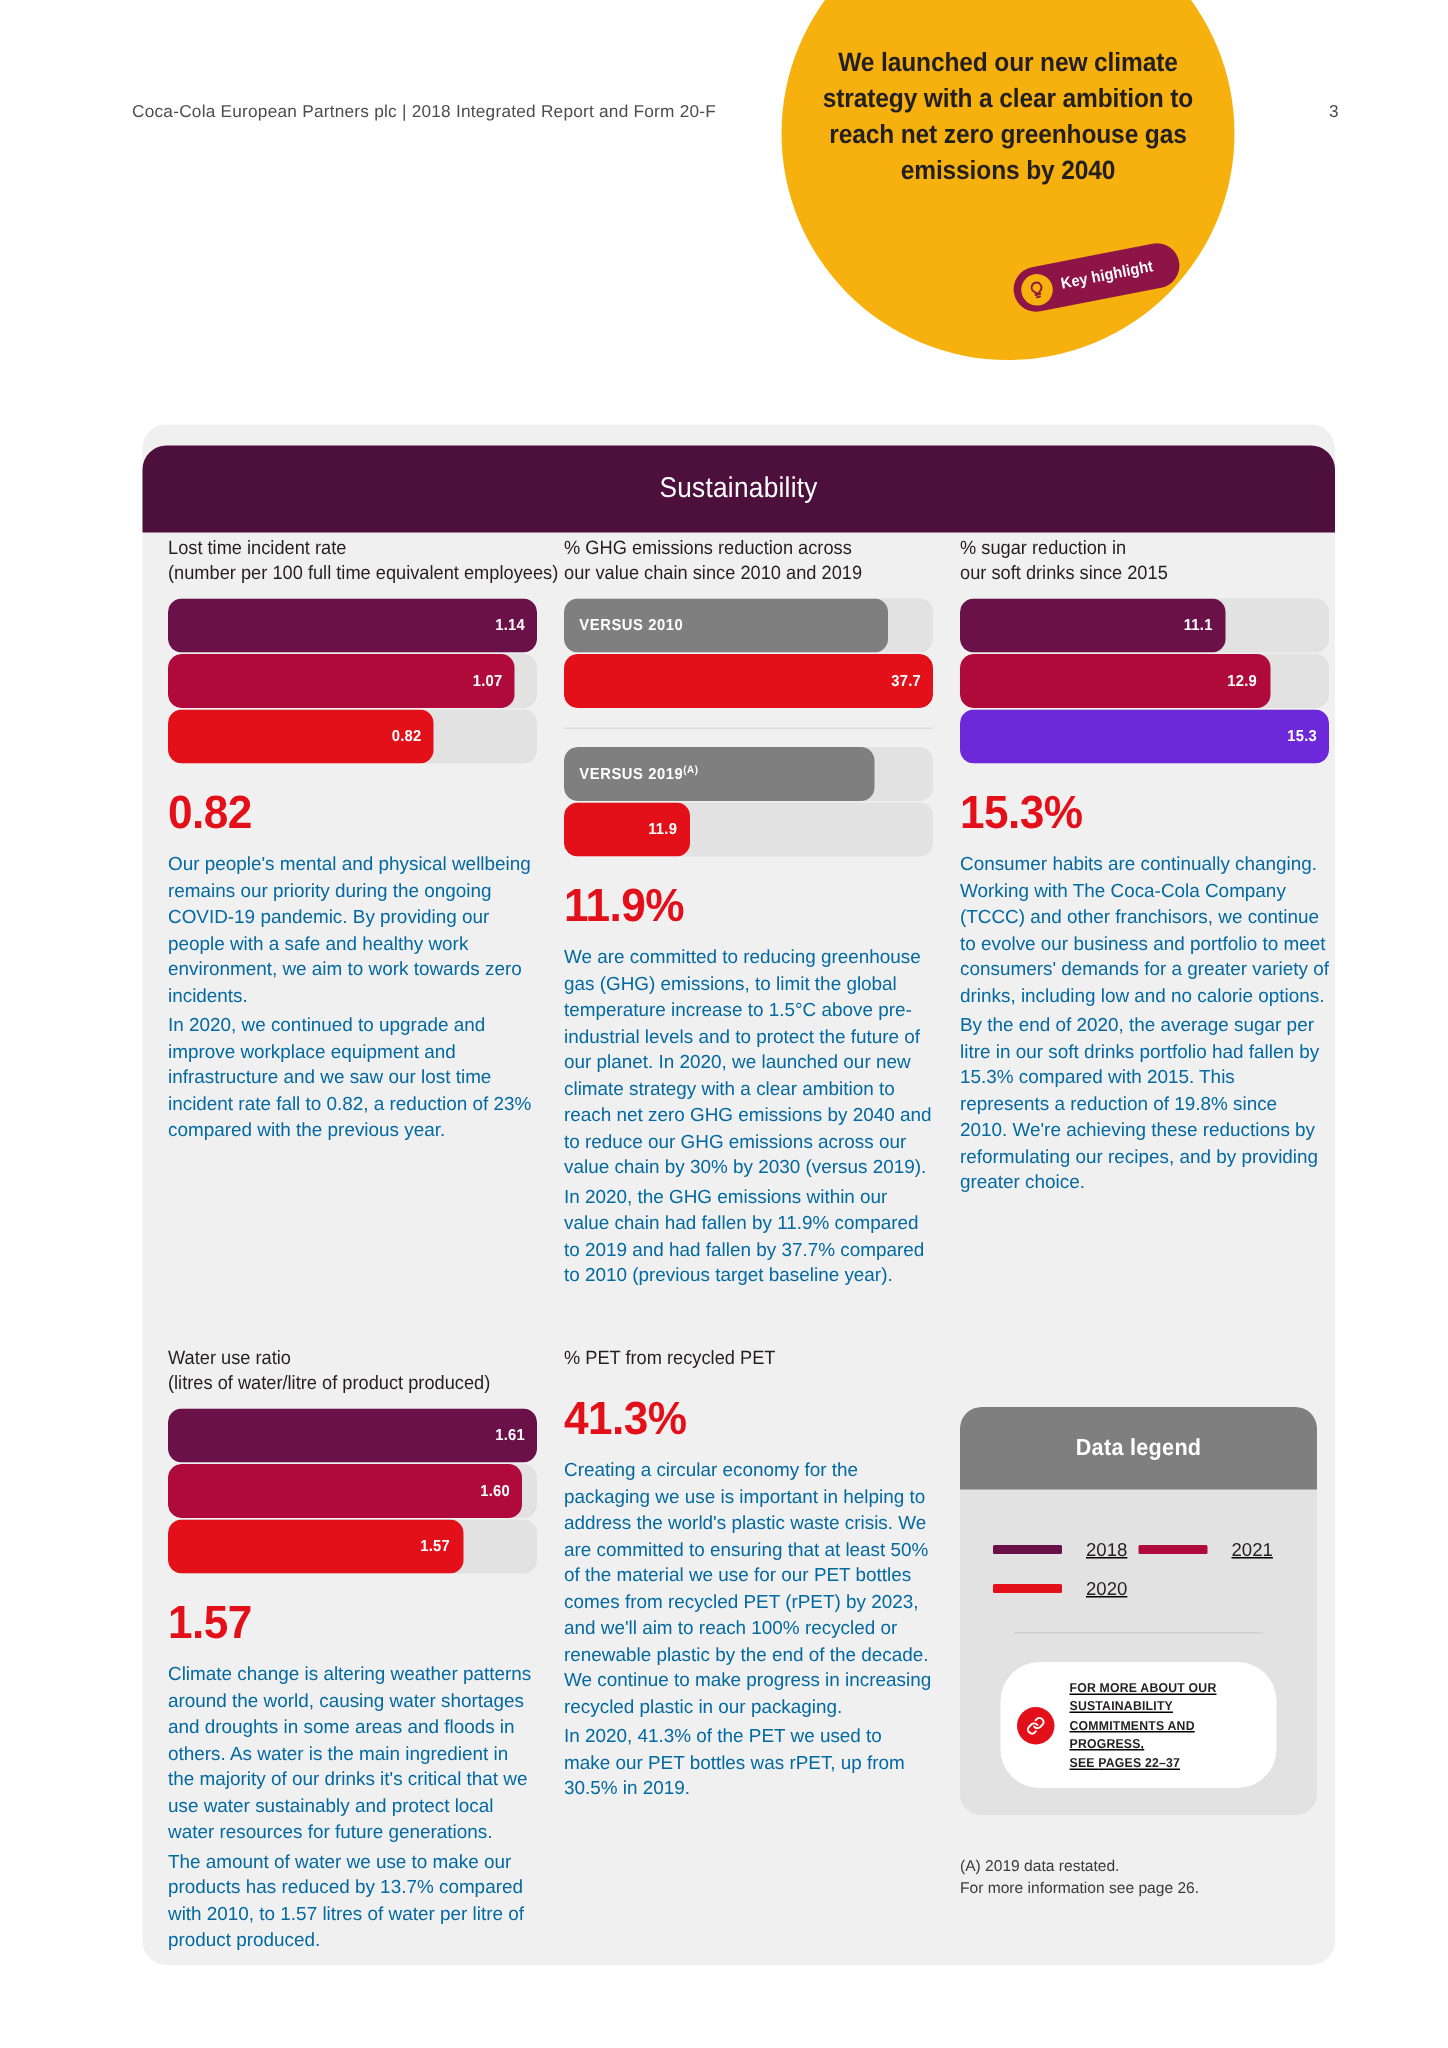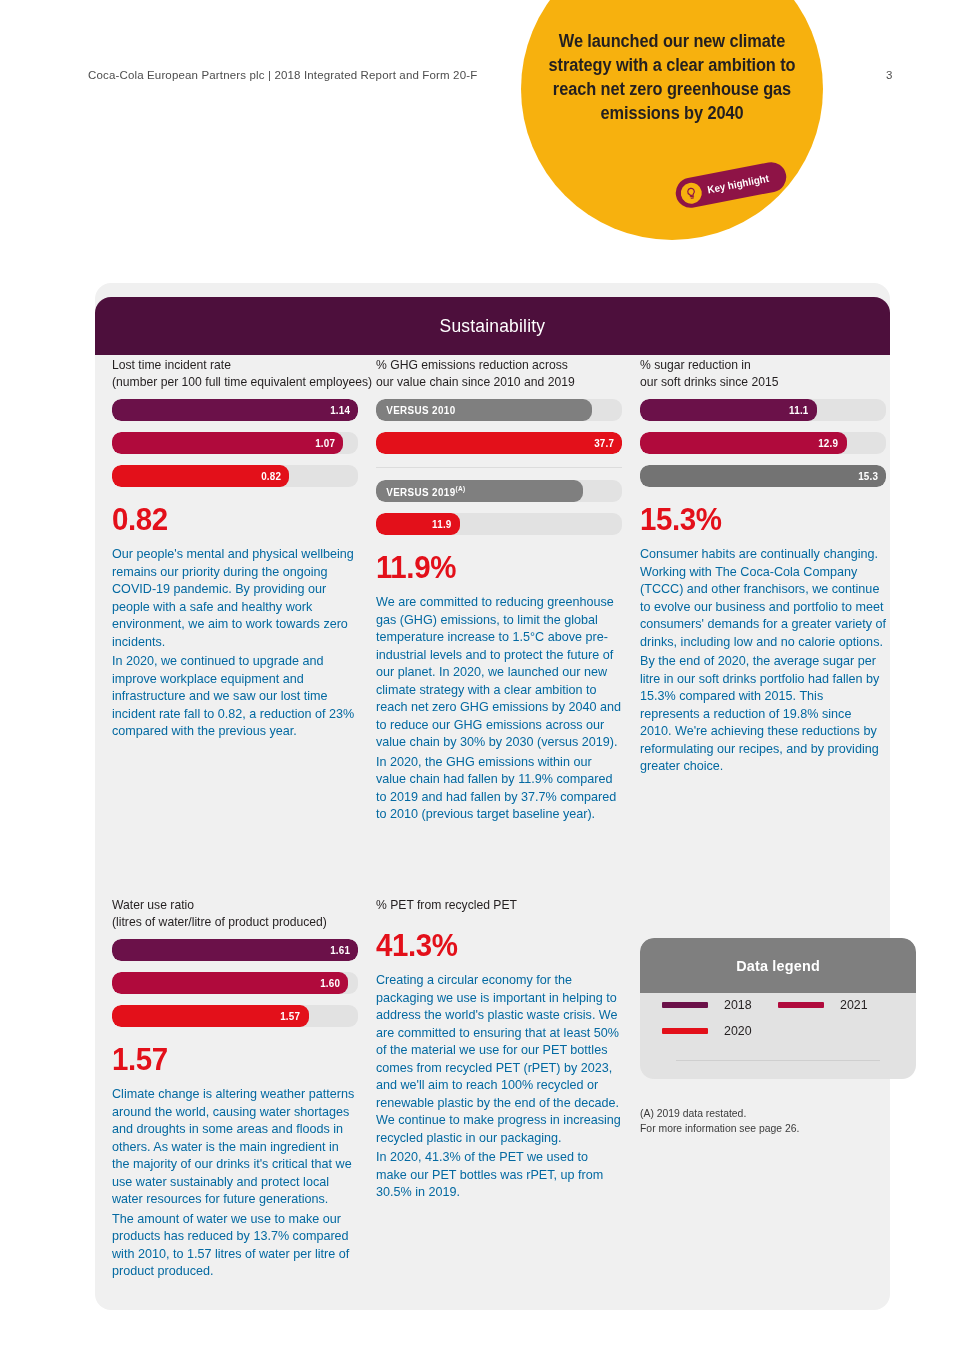--- a/index.html
+++ b/index.html
@@ -86,23 +86,23 @@
   .block-title {
     font-size: 12.8px; color: #231f20; line-height: 1.34;
     transform: scaleX(.95); transform-origin: left center;
     white-space: nowrap;
   }
 
   
   .bars { margin-top: 9px; }
   .bar-track {
     position: relative;
-    height: 22px; border-radius: 9px;
+    height: 36px; border-radius: 9px;
     background: #e2e2e2;
-    margin-bottom: 11px;
+    margin-bottom: 1px;
     overflow: hidden;
   }
   .bar-fill {
     position: absolute; left: 0; top: 0; bottom: 0;
     border-radius: 9px;
     display: flex; align-items: center; justify-content: flex-end;
   }
   .bar-val {
     color: #ffffff; font-size: 10.6px; font-weight: 700;
     padding-right: 9px; letter-spacing: .2px;
@@ -130,33 +130,33 @@
     margin-top: 11px;
     font-size: 12.6px; line-height: 1.39; color: #0369a1;
   }
   .body-p + .body-p { margin-top: 2px; }
 
   
   .cols.bottom { top: 598px; }
 
   
   .legend-card {
-    width: 276px; margin-top: 42px;
+    width: 238px; margin-top: 42px;
     background: #e2e2e2; border-radius: 14px; overflow: hidden;
   }
   .legend-head {
     height: 55px; background: #7f7f7f;
     border-radius: 14px 14px 0 0;
     display: flex; align-items: center; justify-content: center;
   }
   .legend-head .lh-title {
     color: #fff; font-size: 15.5px; font-weight: 700; letter-spacing: .2px;
     transform: scaleX(.93); transform-origin: center;
   }
-  .legend-body { padding: 5px 22px 18px 22px; }
+  .legend-body { padding: 33px 22px 18px 22px; text-decoration: underline; }
   .legend-rows { display: flex; flex-wrap: wrap; row-gap: 12px; }
   .legend-item { display: flex; align-items: center; width: 50%; }
   .legend-swatch { width: 46px; height: 6px; border-radius: 1px; flex: 0 0 auto; }
   .legend-label {
     margin-left: 16px; font-size: 12.4px; color: #231f20;
   }
   .legend-rule { height: 1px; background: #cfcfcf; margin: 22px 14px 0 14px; }
 
   .link-pill {
     margin: 19px 5px 0 5px;
@@ -285,21 +285,21 @@
               <div class="bar-fill" style="width:72%;background:#6b1149;">
                 <span class="bar-val">11.1</span>
               </div>
             </div>
             <div class="bar-track">
               <div class="bar-fill" style="width:84%;background:#b00a3c;">
                 <span class="bar-val">12.9</span>
               </div>
             </div>
             <div class="bar-track">
-              <div class="bar-fill" style="width:100%;background:#737373;">
+              <div class="bar-fill" style="width:100%;background:#6d28d9;">
                 <span class="bar-val">15.3</span>
               </div>
             </div>
           </div>
 
           <div class="bigfig">15.3%</div>
           <div class="body-p">Consumer habits are continually changing. Working with The Coca-Cola Company (TCCC) and other franchisors, we continue to evolve our business and portfolio to meet consumers' demands for a greater variety of drinks, including low and no calorie options.</div>
           <div class="body-p">By the end of 2020, the average sugar per litre in our soft drinks portfolio had fallen by 15.3% compared with 2015. This represents a reduction of 19.8% since 2010. We're achieving these reductions by reformulating our recipes, and by providing greater choice.</div>
         </div>
       </div>
@@ -363,20 +363,33 @@
                 <span class="legend-label">2021</span>
               </div>
               <div class="legend-item">
                 <span class="legend-swatch" style="background:#e3101a;"></span>
                 <span class="legend-label">2020</span>
               </div>
             </div>
 
             <div class="legend-rule"></div>
 
+            <div class="link-pill">
+              <span class="link-icon">
+                <svg width="13" height="13" viewBox="0 0 24 24" fill="none" stroke="#ffffff" stroke-width="2.3" stroke-linecap="round">
+                  <path d="M10 13a5 5 0 0 0 7.5.5l3-3a5 5 0 0 0-7-7l-1.7 1.7"></path>
+                  <path d="M14 11a5 5 0 0 0-7.5-.5l-3 3a5 5 0 0 0 7 7l1.7-1.7"></path>
+                </svg>
+              </span>
+              <span class="link-text">
+                <span>FOR MORE ABOUT OUR SUSTAINABILITY</span><br>
+                <span>COMMITMENTS AND PROGRESS,</span><br>
+                <span>SEE </span><b>PAGES 22–37</b>
+              </span>
+            </div>
           </div>
         </div>
 
         <div class="footnote">
           <div>(A) 2019 data restated.</div>
           <div>For more information see page 26.</div>
         </div>
       </div>
     </div>
   </div>

